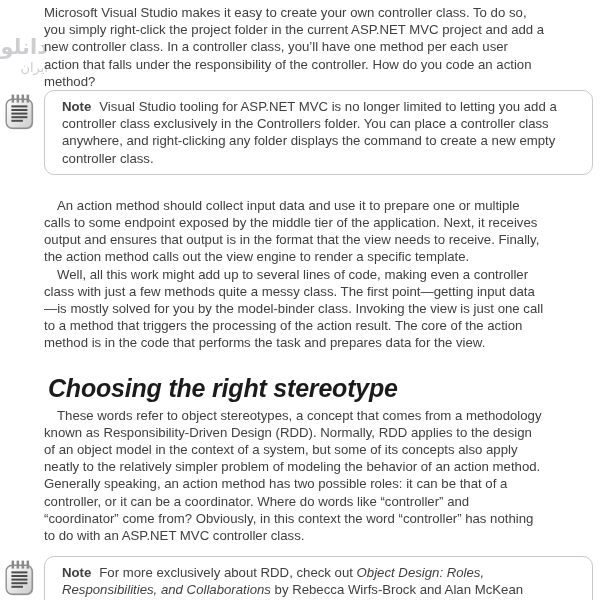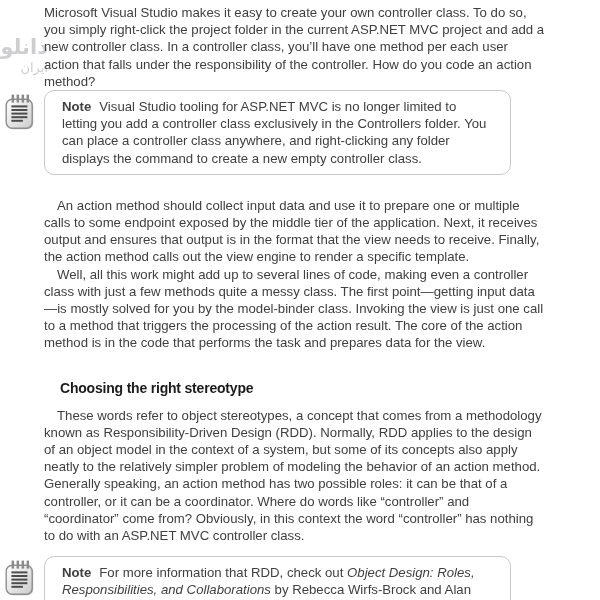--- a/index.html
+++ b/index.html
@@ -30,29 +30,29 @@
     margin: 0; width: 502px;
     text-align: left;
   }
   .pad-top { padding-top: 4px; }
   .indent { text-indent: 13px; }
   .mb-note { margin-bottom: 18px; }
   .mb-p { margin-bottom: 12px; }
   .mb-p-sm { margin-bottom: 8px; }
 
   h2.section-heading {
-    font-size: 14px; line-height: 24px;
+    font-size: 25px; line-height: 24px;
     font-weight: bold; color: #1b1b1b;
-    margin: 24px 0 7px 16px; letter-spacing: -0.2px;
+    margin: 24px 0 7px 4px; letter-spacing: -0.2px; font-style: italic;
   }
 
   .note {
     position: relative;
     box-sizing: border-box;
-    width: 467px;
+    width: 549px;
     border: 1px solid #c9c9c9;
     border-radius: 10px;
     padding: 7px 16px 7px 17px;
     background: #ffffff;
     margin: 0 0 22px 0;
   }
   .note.last { margin-bottom: 0; margin-top: 12px; }
   .note-text {
     font-size: 13.2px; line-height: 17.2px; margin: 0;
   }
@@ -136,17 +136,17 @@
           </g>
           <g fill="#4d4d4d">
             <rect x="6.4" y="11.4" width="16" height="2"></rect>
             <rect x="6.4" y="15" width="16" height="2"></rect>
             <rect x="6.4" y="18.6" width="16" height="2"></rect>
             <rect x="6.4" y="22.2" width="16" height="2"></rect>
             <rect x="6.4" y="25.8" width="11.5" height="2"></rect>
           </g>
         </svg>
       </span>
-      <p class="note-text"><span class="note-label">Note</span><span>For more information that RDD, check out </span><span class="book-title">Object Design: Roles, Responsibilities, and Collaborations</span><span> by Rebecca Wirfs-Brock and Alan McKean (Addison-Wesley, 2002).</span></p>
+      <p class="note-text"><span class="note-label">Note</span><span>For more exclusively about RDD, check out </span><span class="book-title">Object Design: Roles, Responsibilities, and Collaborations</span><span> by Rebecca Wirfs-Brock and Alan McKean (Addison-Wesley, 2002).</span></p>
     </div>
 
   </div>
 </div>
 
 </body></html>

